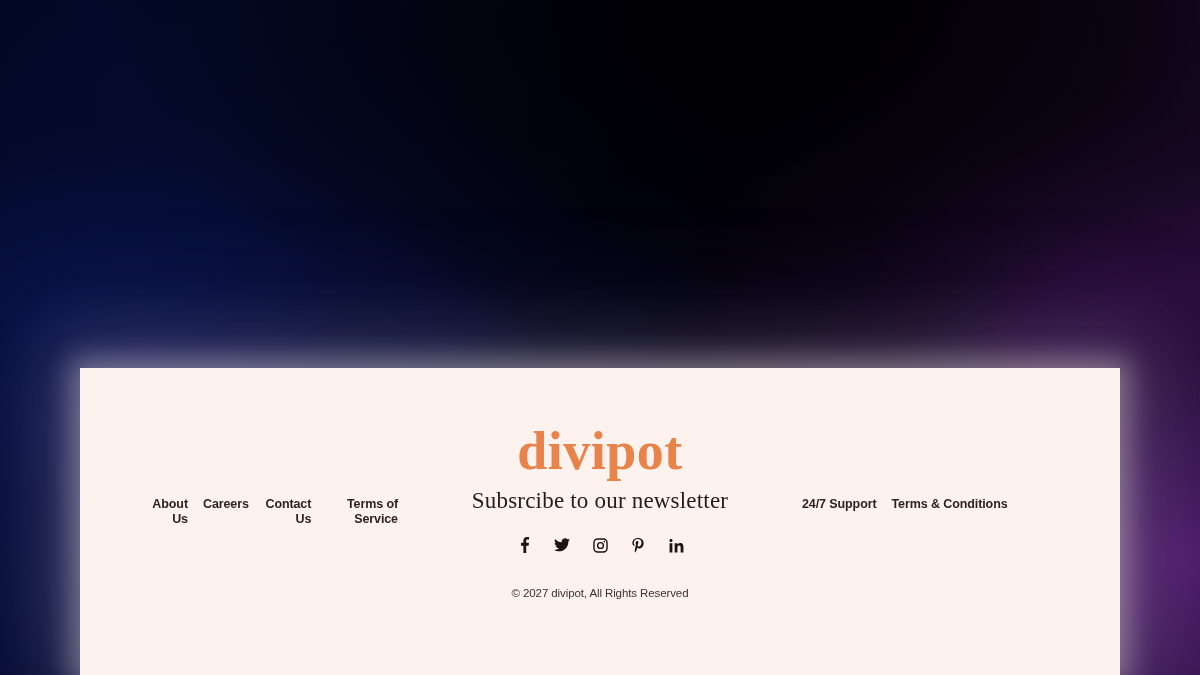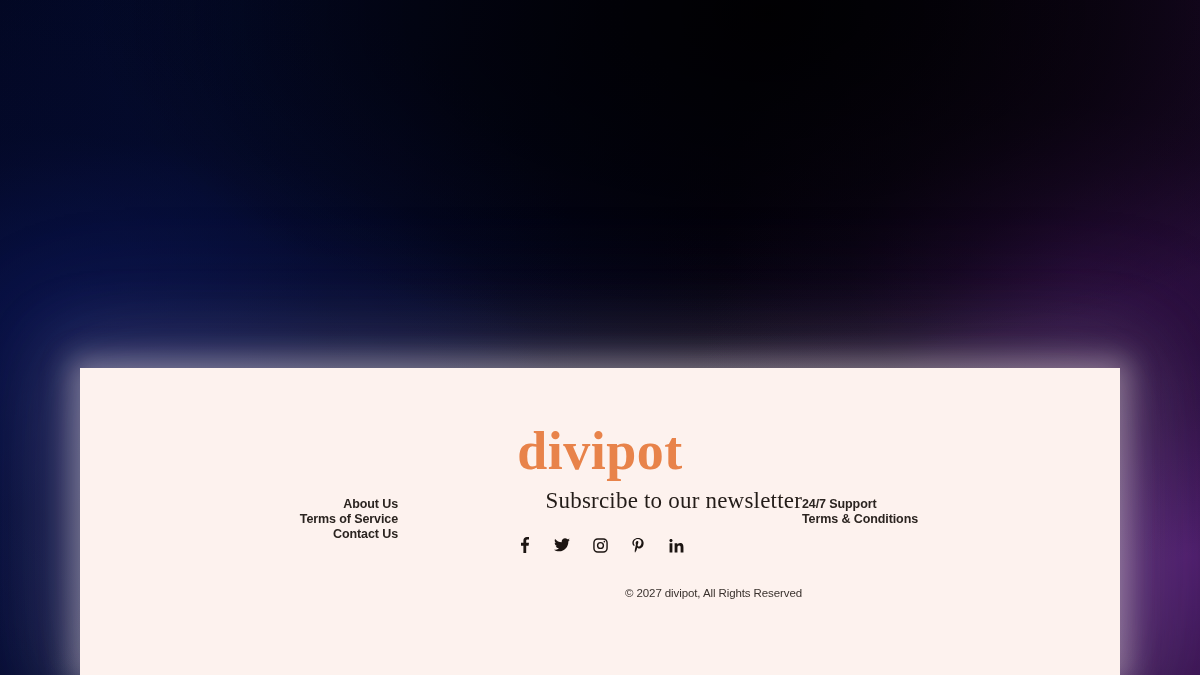--- a/index.html
+++ b/index.html
@@ -107,43 +107,43 @@
     left:0; right:0; top:120px;
     display:flex;
     align-items:flex-start;
     justify-content:space-between;
     padding:0 68px;
   }
 
   .nav-col {
     width:250px;
     display:flex;
-    flex-direction:column;
-    gap:0;
+    flex-direction:row;
+    gap:15px;
     padding-top:9px;
   }
   .nav-col.left  { text-align:right; }
   .nav-col.right { text-align:left; }
 
   .nav-link {
     font-family:"Liberation Sans", sans-serif;
     font-size:12.5px;
     font-weight:700;
     color:#2b2420;
     letter-spacing:-0.1px;
     line-height:15px;
     cursor:pointer;
     text-decoration:none;
     display:block;
   }
 
   
   .center-col {
     flex:1;
-    text-align:right;
+    text-align:center;
     padding-top:0;
   }
   #newsletter-heading {
     font-family:"Liberation Serif", serif;
     font-size:23px;
     font-weight:400;
     color:#231c18;
     letter-spacing:0.2px;
     line-height:1.15;
   }
@@ -189,22 +189,23 @@
 
   <div id="footer-card">
     <div class="card-inner">
 
       <div id="brand-logo">divipot</div>
 
       <div class="columns">
 
         <nav class="nav-col left">
           <a class="nav-link">About Us</a>
+          <a class="nav-link">Careers</a>
+          <a class="nav-link">Contact Us</a>
           <a class="nav-link">Terms of Service</a>
-          <a class="nav-link">Contact Us</a>
         </nav>
 
         <div class="center-col">
 
           <div id="newsletter-heading">Subsrcibe to our newsletter</div>
 
           <div id="social-row">
 
             <span class="social-icon">
               <svg width="9" height="16" viewBox="0 0 9 16" fill="currentColor">

